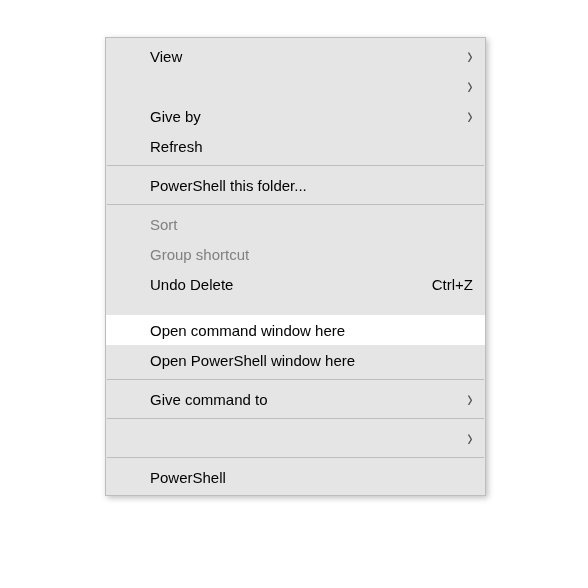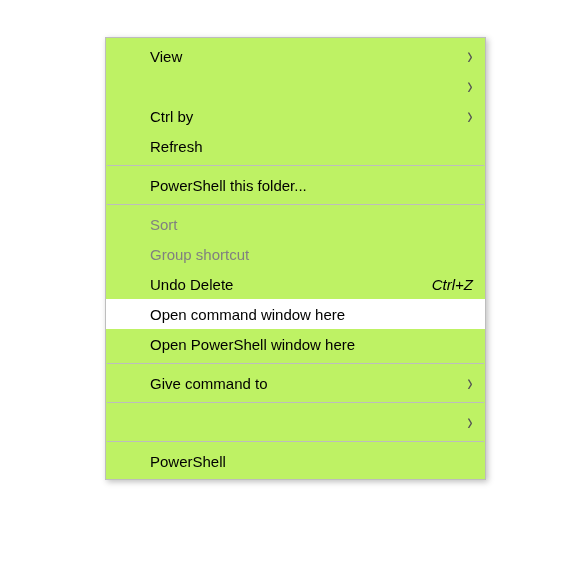--- a/index.html
+++ b/index.html
@@ -11,48 +11,48 @@
     font-family: "Segoe UI", Tahoma, sans-serif;
     font-size: 15px;
     color: #000;
     position: relative;
   }
   .context-menu {
     position: absolute;
     left: 105px;
     top: 37px;
     width: 381px;
-    background: #bef264;
+    background: #e5e5e5;
     border: 1px solid #bdbdbd;
     box-shadow: 2px 2px 6px rgba(0,0,0,0.25);
     padding: 3px 0;
   }
   .menu-item {
     display: flex;
     align-items: center;
     height: 30px;
     padding: 0 12px 0 44px;
     cursor: default;
     position: relative;
   }
   .menu-item.highlighted {
     background: #ffffff;
+    margin-top: 16px;
   }
   .menu-item.disabled .menu-label,
   .menu-item.disabled .menu-shortcut {
     color: #808080;
   }
   .menu-label {
     flex: 1;
     white-space: nowrap;
   }
   .menu-shortcut {
     margin-left: 4px;
     white-space: nowrap;
-    font-style: italic;
   }
   .submenu-arrow {
     margin-left: auto;
     font-size: 18px;
     color: #555;
     line-height: 1;
     transform: scaleY(1.3) scaleX(0.9);
     font-family: Arial, sans-serif;
   }
   .separator {
@@ -66,21 +66,21 @@
 
 <div class="context-menu" id="context-menu">
     <div class="menu-item">
       <span class="menu-label">View</span>
       <span class="submenu-arrow">›</span>
     </div>
     <div class="menu-item">
       <span class="submenu-arrow">›</span>
     </div>
     <div class="menu-item">
-      <span class="menu-label">Ctrl by</span>
+      <span class="menu-label">Give by</span>
       <span class="submenu-arrow">›</span>
     </div>
     <div class="menu-item">
       <span class="menu-label">Refresh</span>
     </div>
     <div class="separator"></div>
     <div class="menu-item">
       <span class="menu-label">PowerShell this folder...</span>
     </div>
     <div class="separator"></div>

